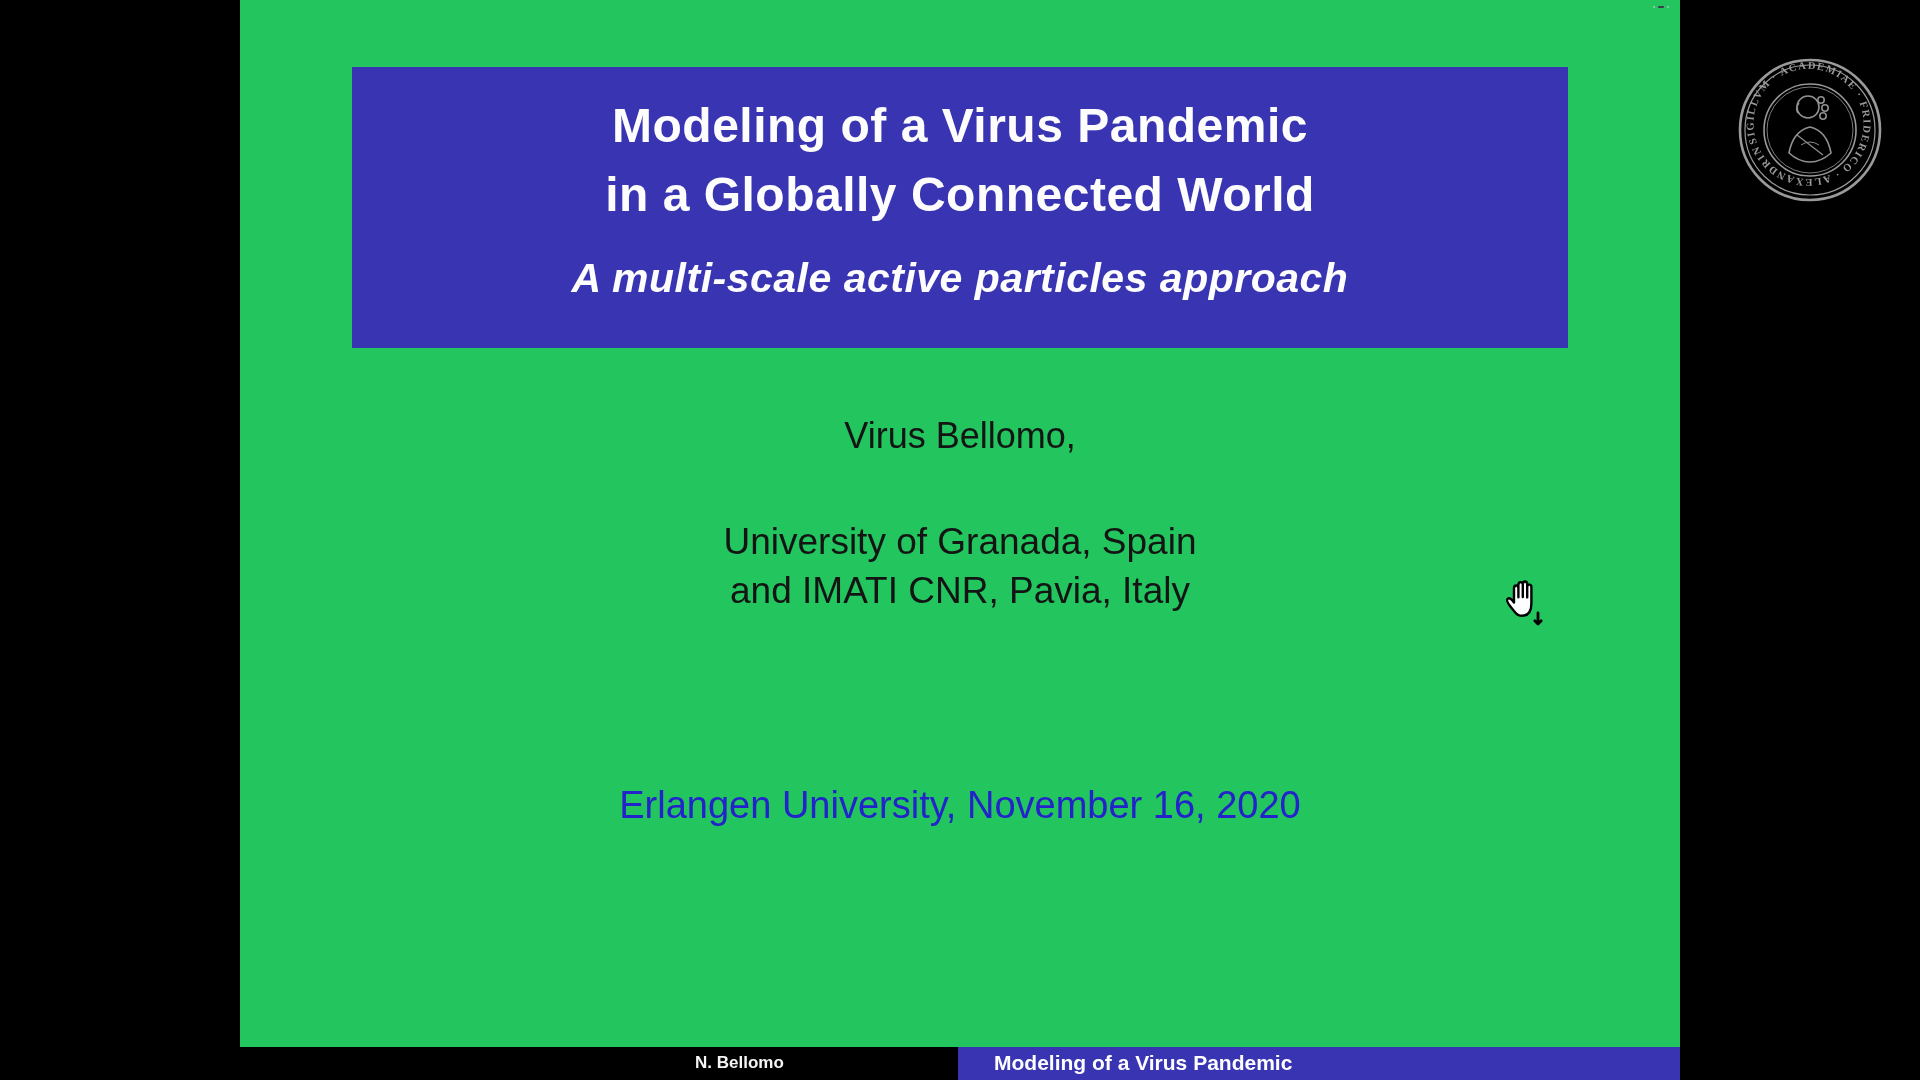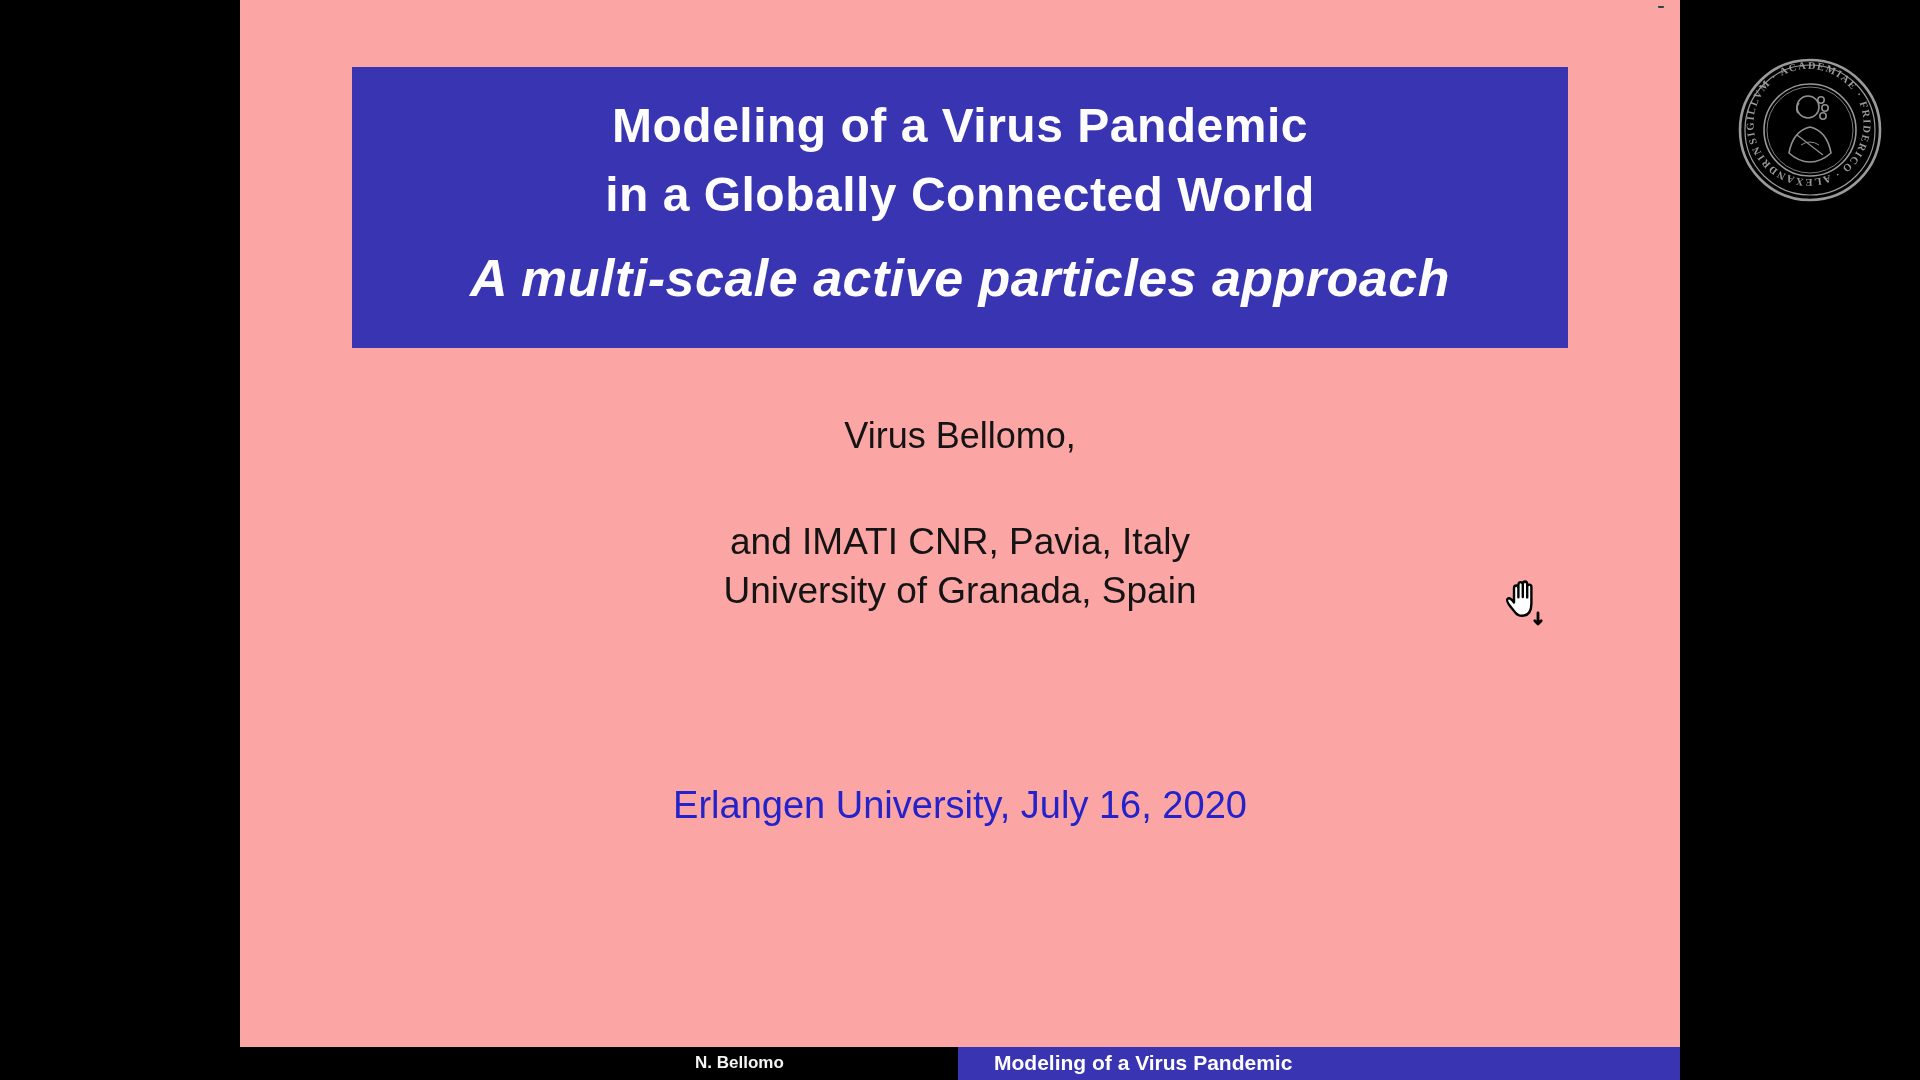--- a/index.html
+++ b/index.html
@@ -8,41 +8,41 @@
     background: #000000;
     font-family: "Liberation Sans", sans-serif;
     position: relative;
   }
 
   
   .slide {
     position: absolute;
     left: 240px; top: 0;
     width: 1440px; height: 1080px;
-    background: #fca5a5;
+    background: #22c55e;
   }
 
   
   .title-box {
     position: absolute;
     left: 112px; top: 67px;
     width: 1216px; height: 281px;
     background: #3834b2;
     color: #fdfdfd;
     text-align: center;
     padding-top: 24px;
   }
   .title-main {
     font-size: 48px;
     font-weight: bold;
     line-height: 69px;
     letter-spacing: 0.5px;
   }
   .title-sub {
-    font-size: 52px;
+    font-size: 41px;
     font-weight: bold;
     font-style: italic;
     line-height: 70px;
     margin-top: 14px;
     letter-spacing: 0.5px;
   }
 
   
   .author-name {
     position: absolute;
@@ -144,25 +144,25 @@
 
   <div class="title-box">
     <div class="title-main">Modeling of a Virus Pandemic</div>
     <div class="title-main">in a Globally Connected World</div>
     <div class="title-sub">A multi-scale active particles approach</div>
   </div>
 
   <div class="author-name">Virus Bellomo,</div>
 
   <div class="affiliation">
+    <div>University of Granada, Spain</div>
     <div>and IMATI CNR, Pavia, Italy</div>
-    <div>University of Granada, Spain</div>
   </div>
 
-  <div class="venue-line">Erlangen University, July 16, 2020</div>
+  <div class="venue-line">Erlangen University, November 16, 2020</div>
 
   <div class="footline">
     <div class="footline-author">
       <span>N. Bellomo</span>
     </div>
     <div class="footline-title">
       <span>Modeling of a Virus Pandemic</span>
     </div>
   </div>
 

